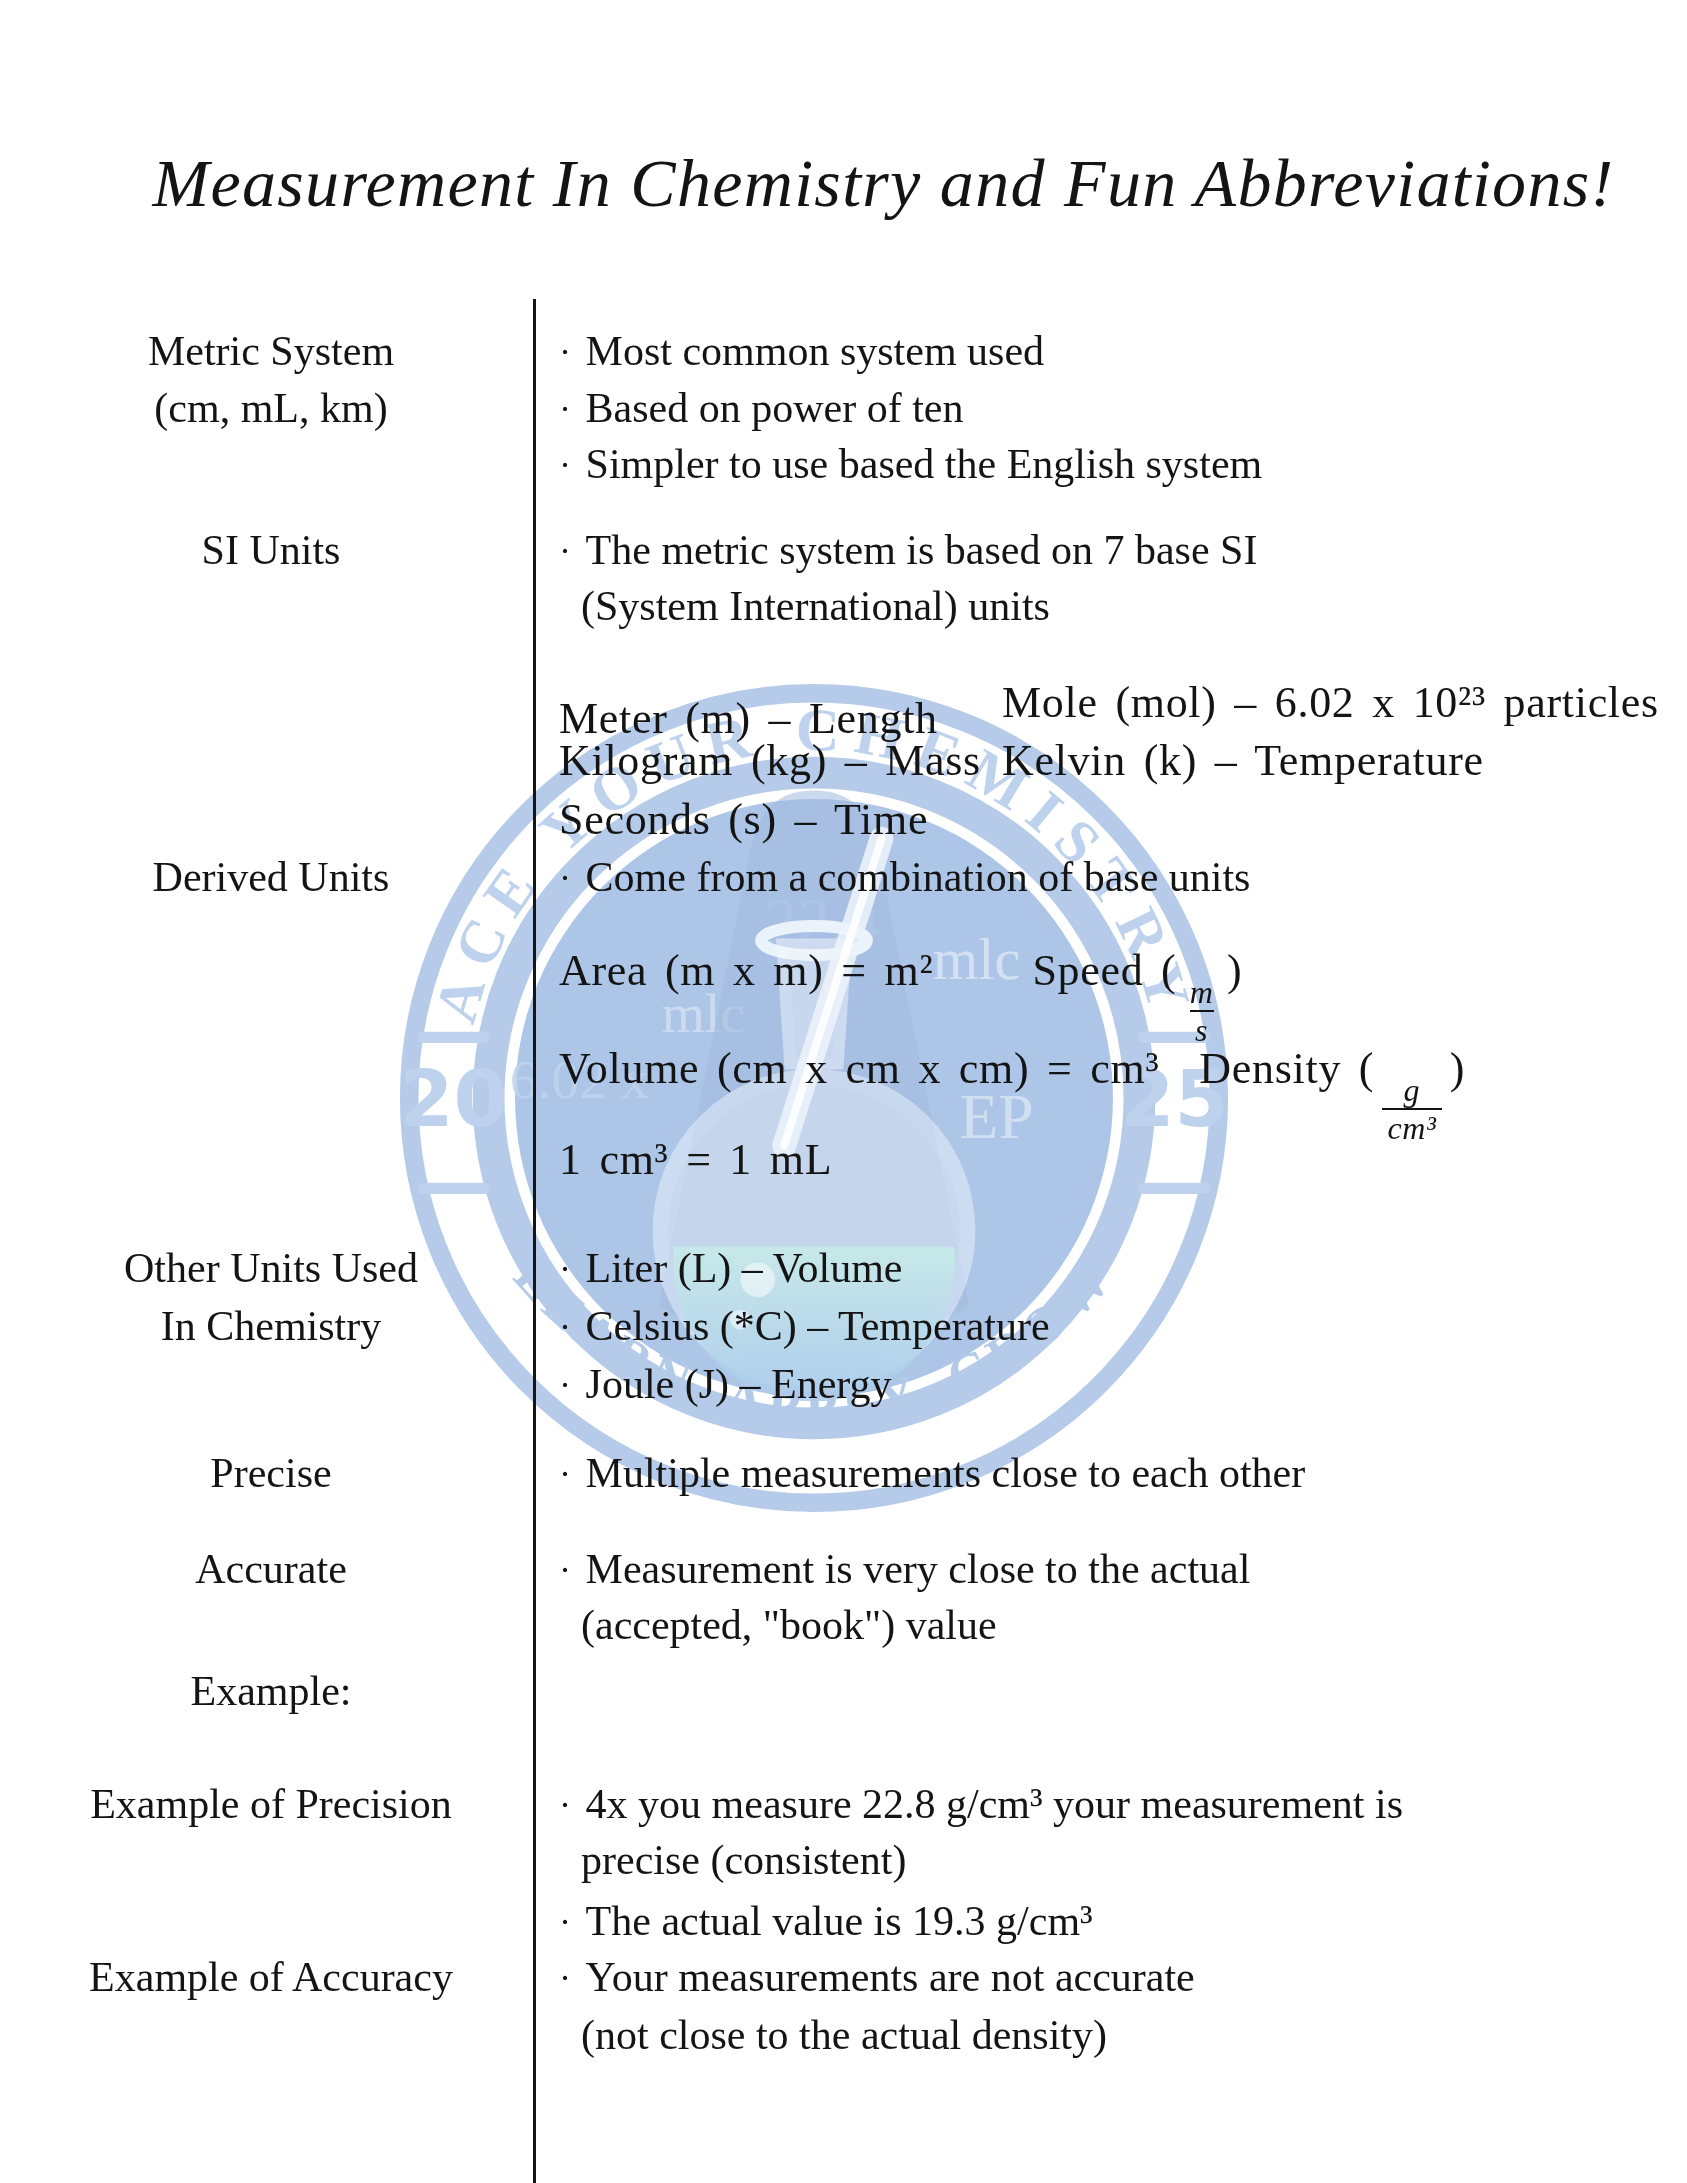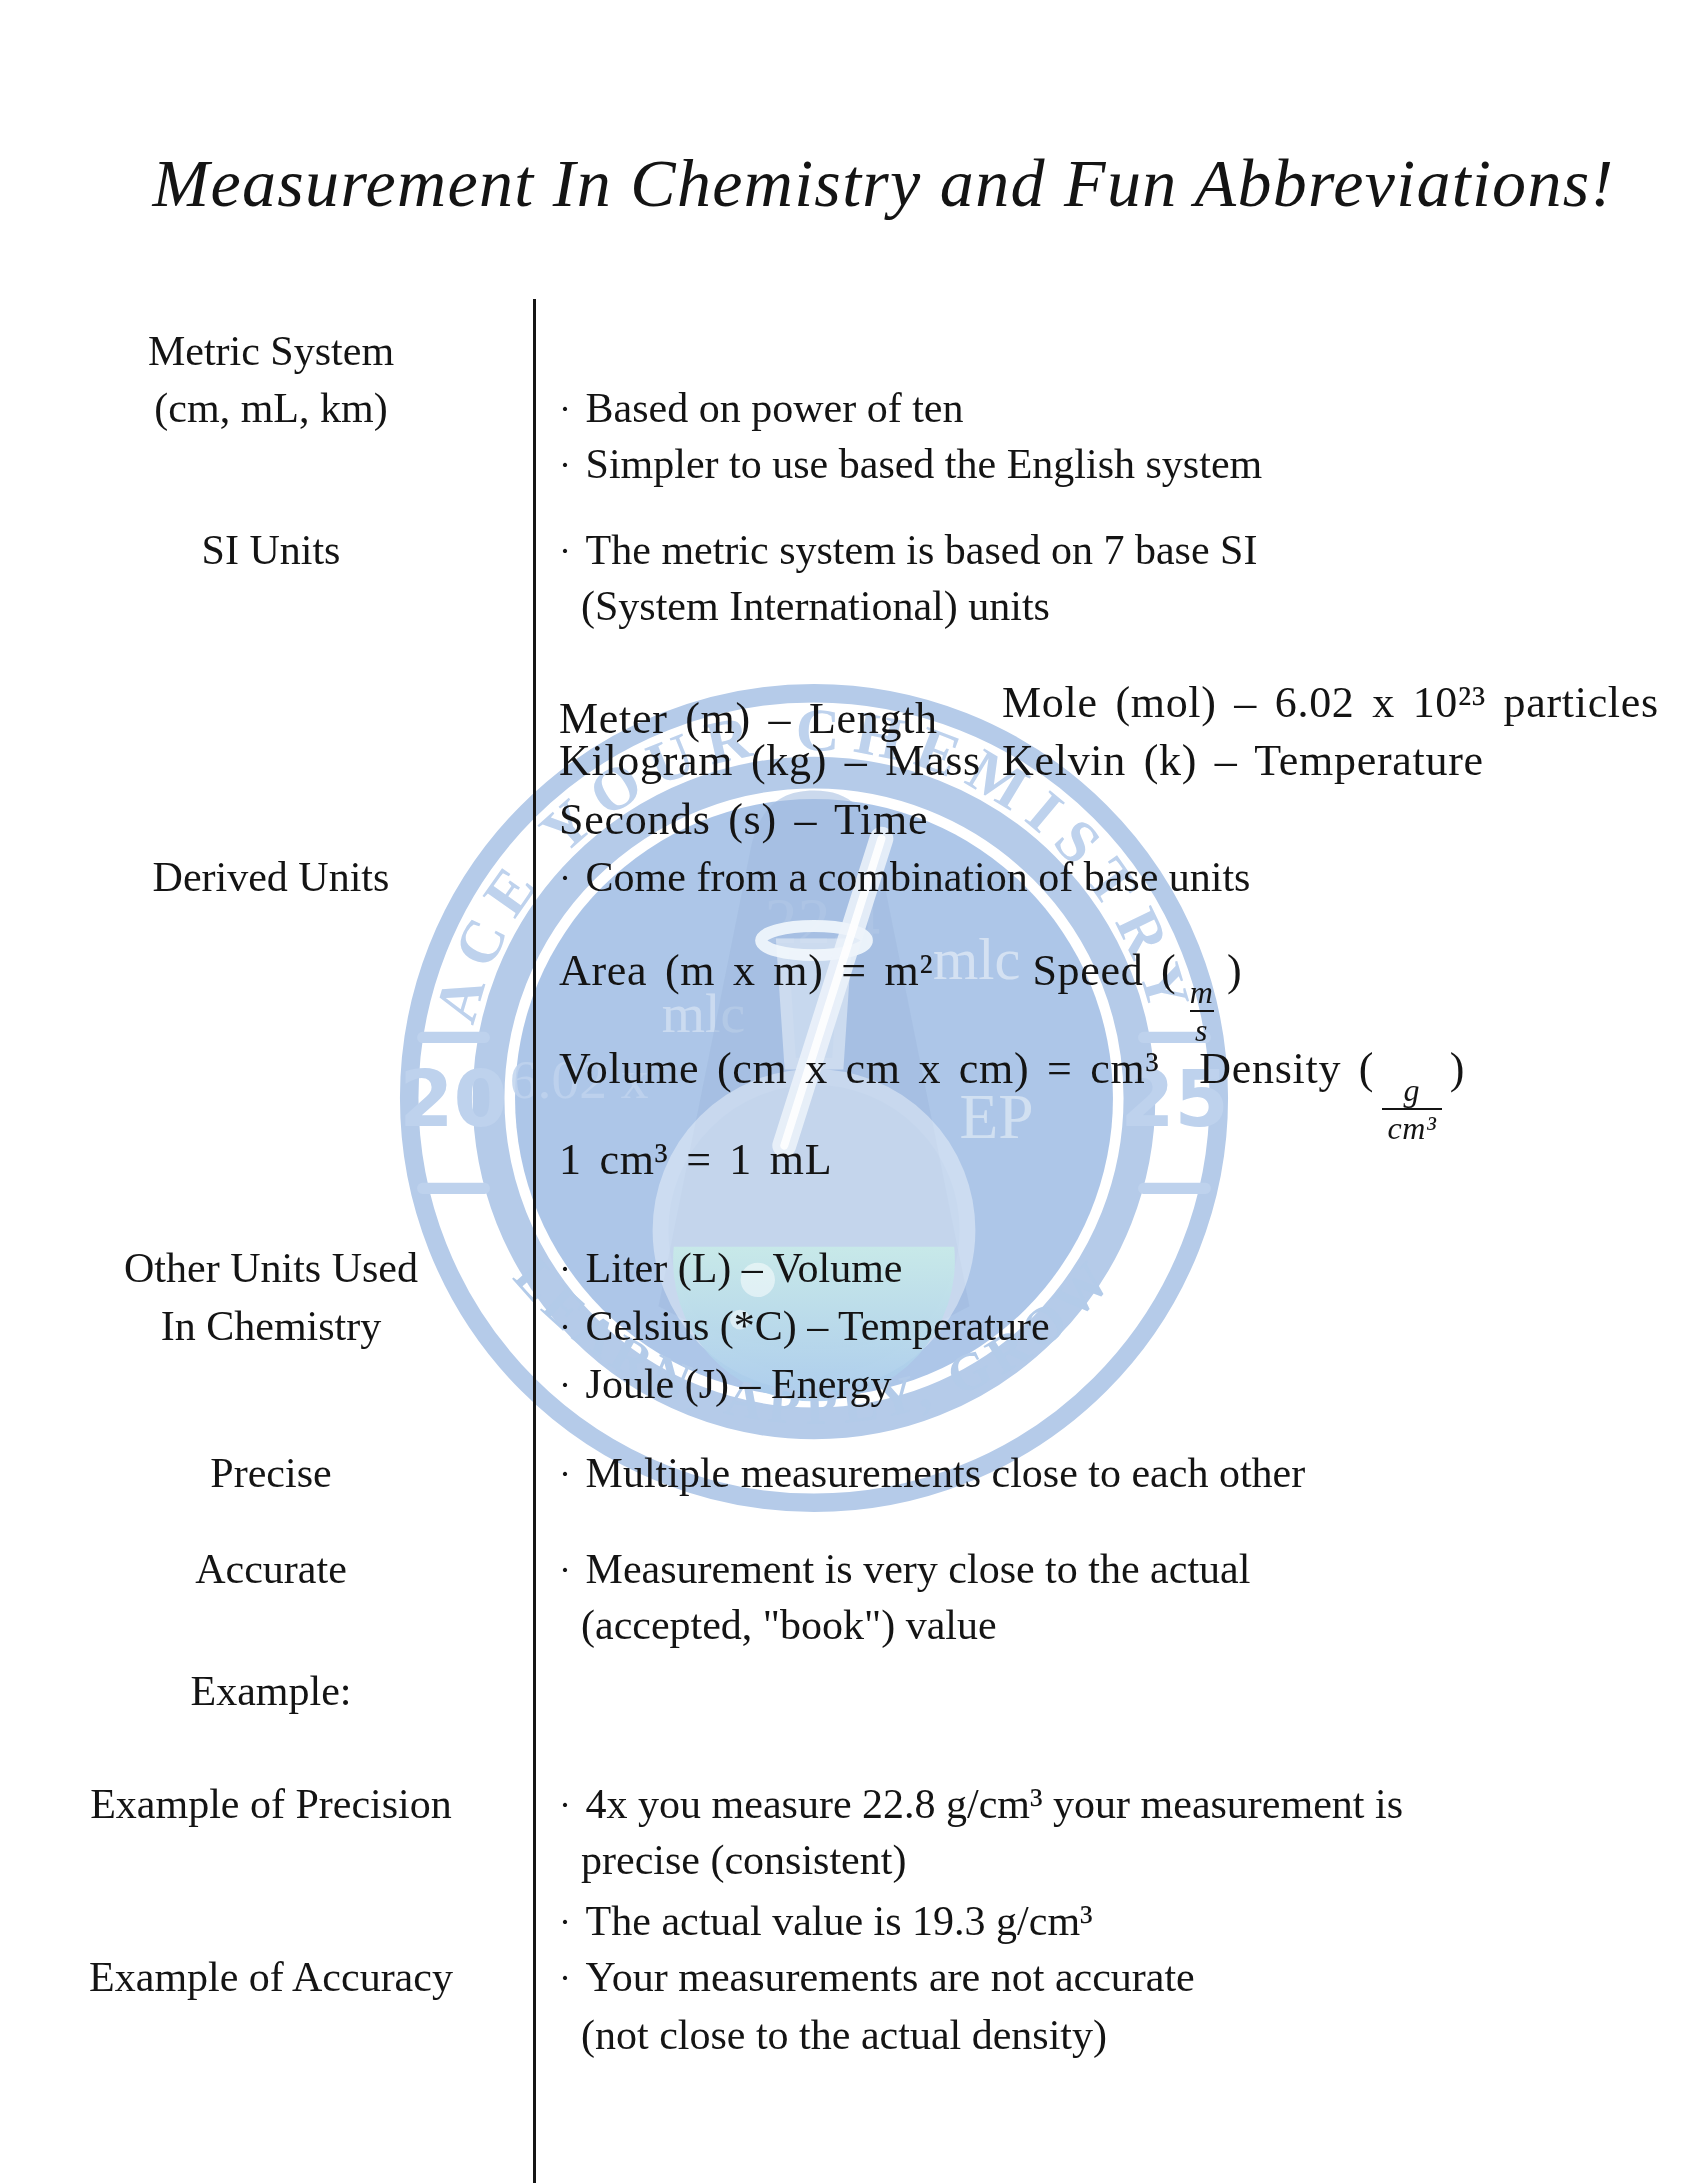--- a/index.html
+++ b/index.html
@@ -123,20 +123,21 @@
     <div class="lbl" style="top:526px">SI Units</div>
     <div class="lbl" style="top:853px">Derived Units</div>
     <div class="lbl" style="top:1244px">Other Units Used</div>
     <div class="lbl" style="top:1302px">In Chemistry</div>
     <div class="lbl" style="top:1449px">Precise</div>
     <div class="lbl" style="top:1545px">Accurate</div>
     <div class="lbl" style="top:1667px">Example:</div>
     <div class="lbl" style="top:1780px">Example of Precision</div>
     <div class="lbl" style="top:1953px">Example of Accuracy</div>
 
+    <div class="ln" style="top:327px"><span class="b">·</span><span>Most common system used</span></div>
     <div class="ln" style="top:384px"><span class="b">·</span><span>Based on power of ten</span></div>
     <div class="ln" style="top:440px"><span class="b">·</span><span>Simpler to use based the English system</span></div>
 
     <div class="ln" style="top:526px"><span class="b">·</span><span>The metric system is based on 7 base SI</span></div>
     <div class="ln cont" style="top:582px">(System International) units</div>
 
     <div class="ln f" style="top:694px">Meter (m) – Length</div>
     <div class="ln f" style="top:736px">Kilogram (kg) – Mass</div>
     <div class="ln f" style="top:795px">Seconds (s) – Time</div>
     <div class="ln f" style="top:678px;left:1002px">Mole (mol) – 6.02 x 10²³ particles</div>

